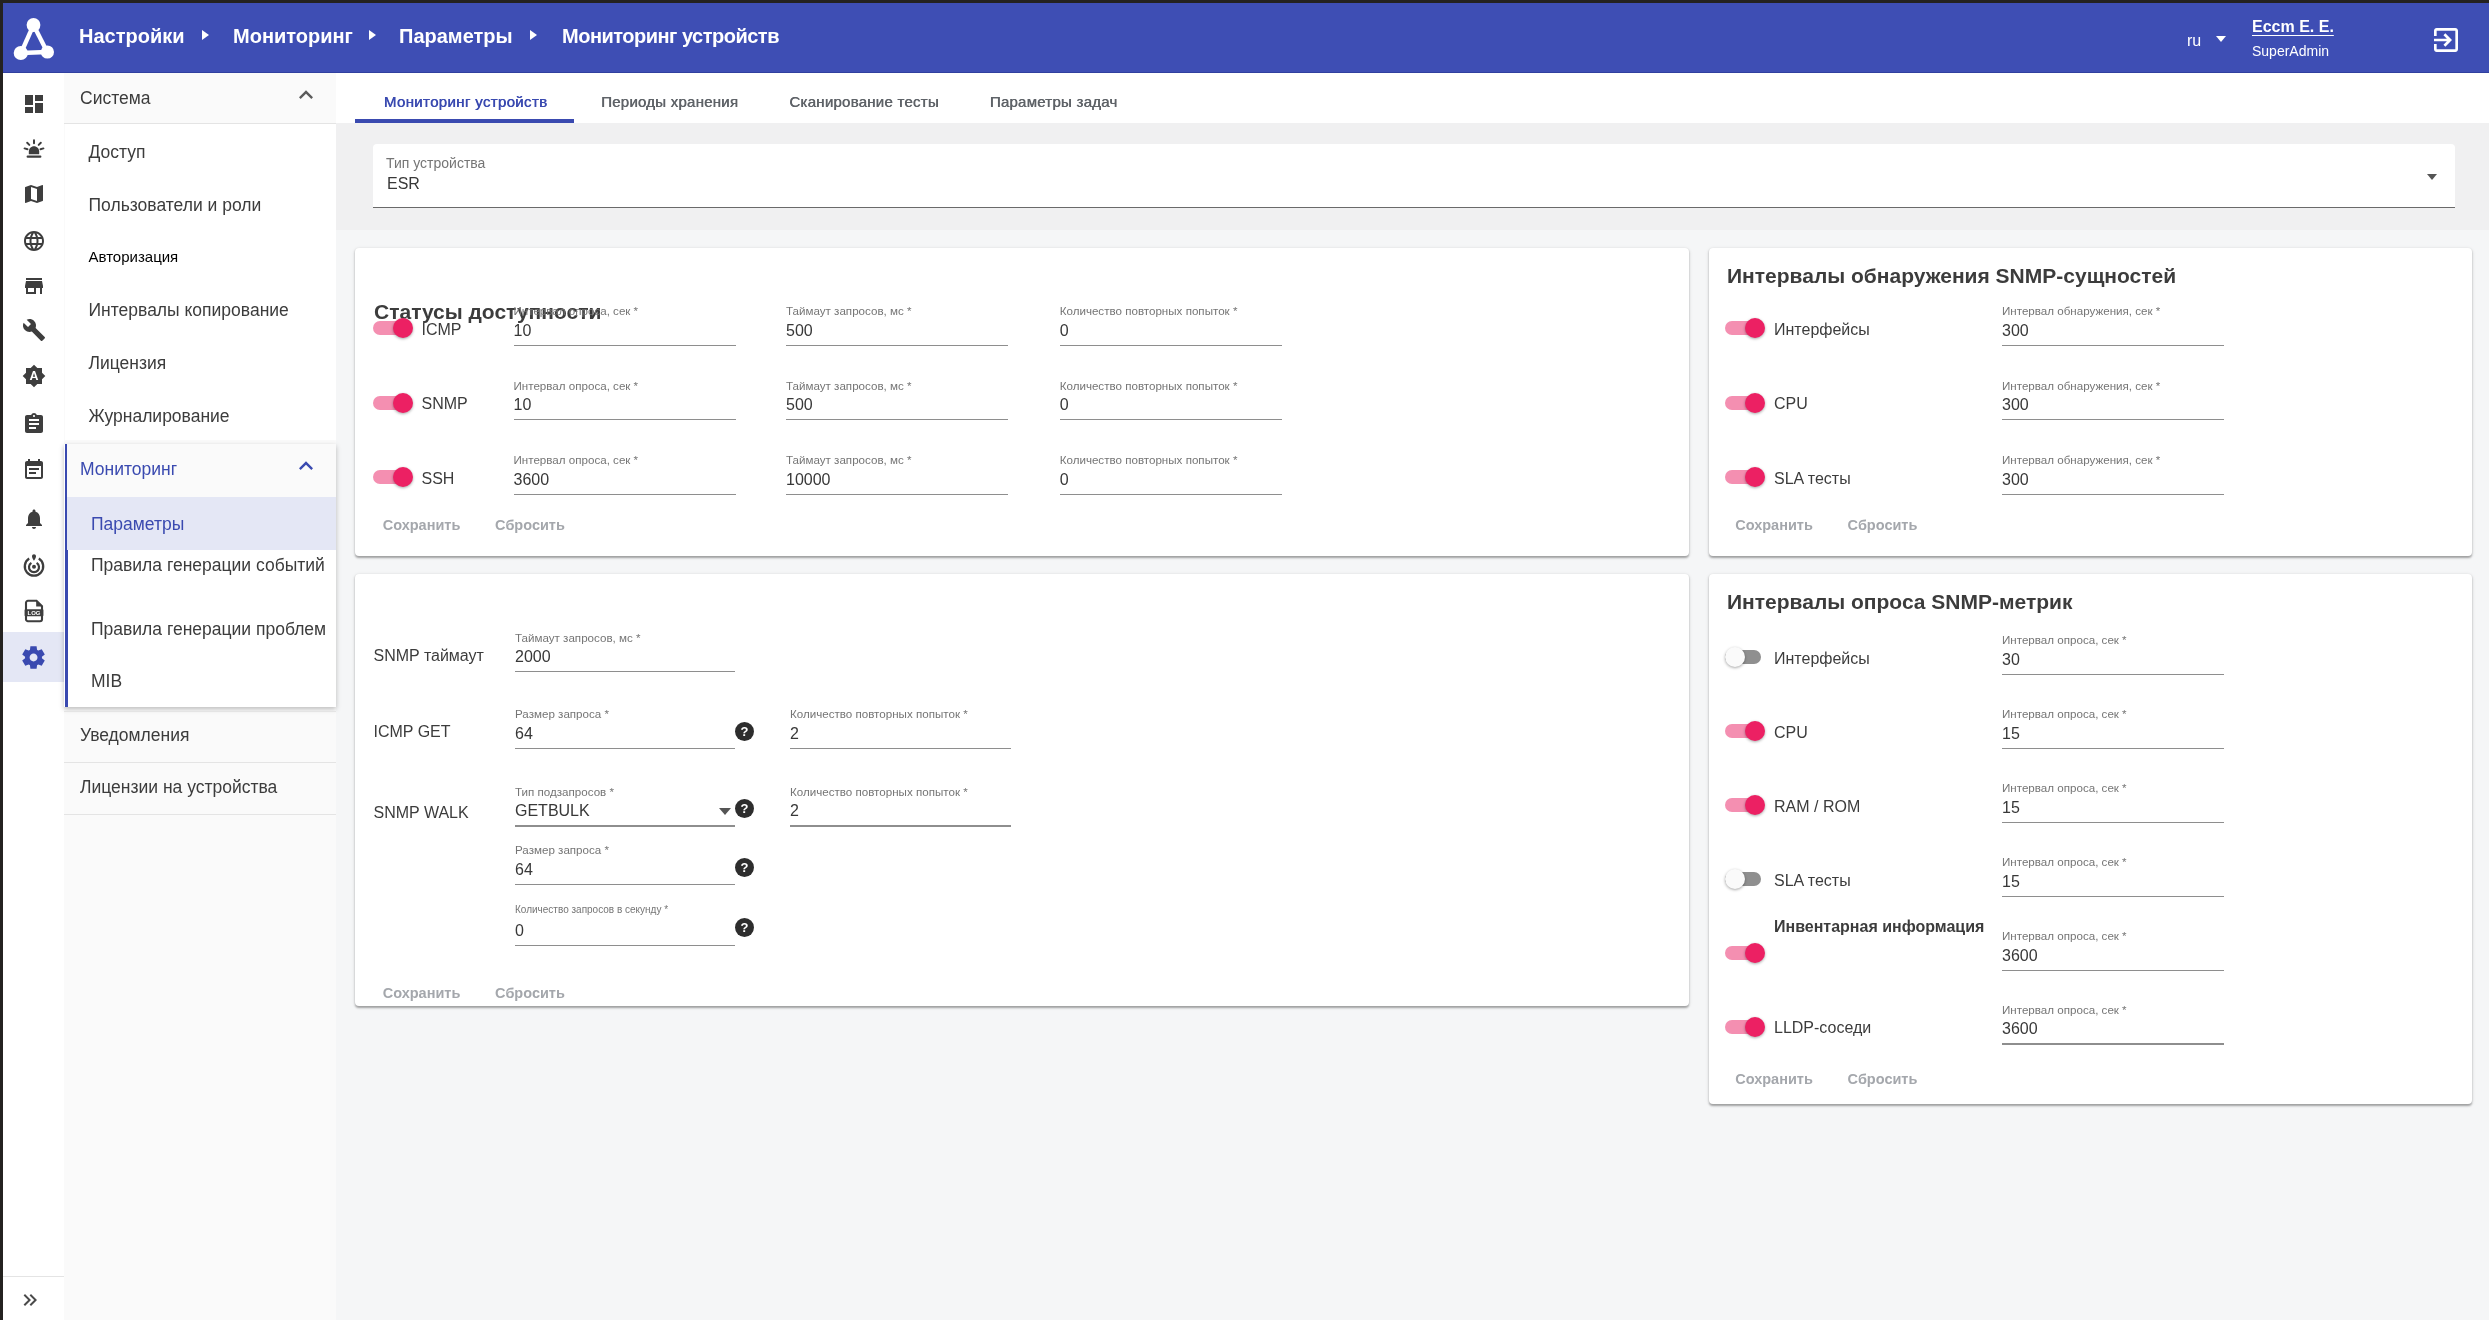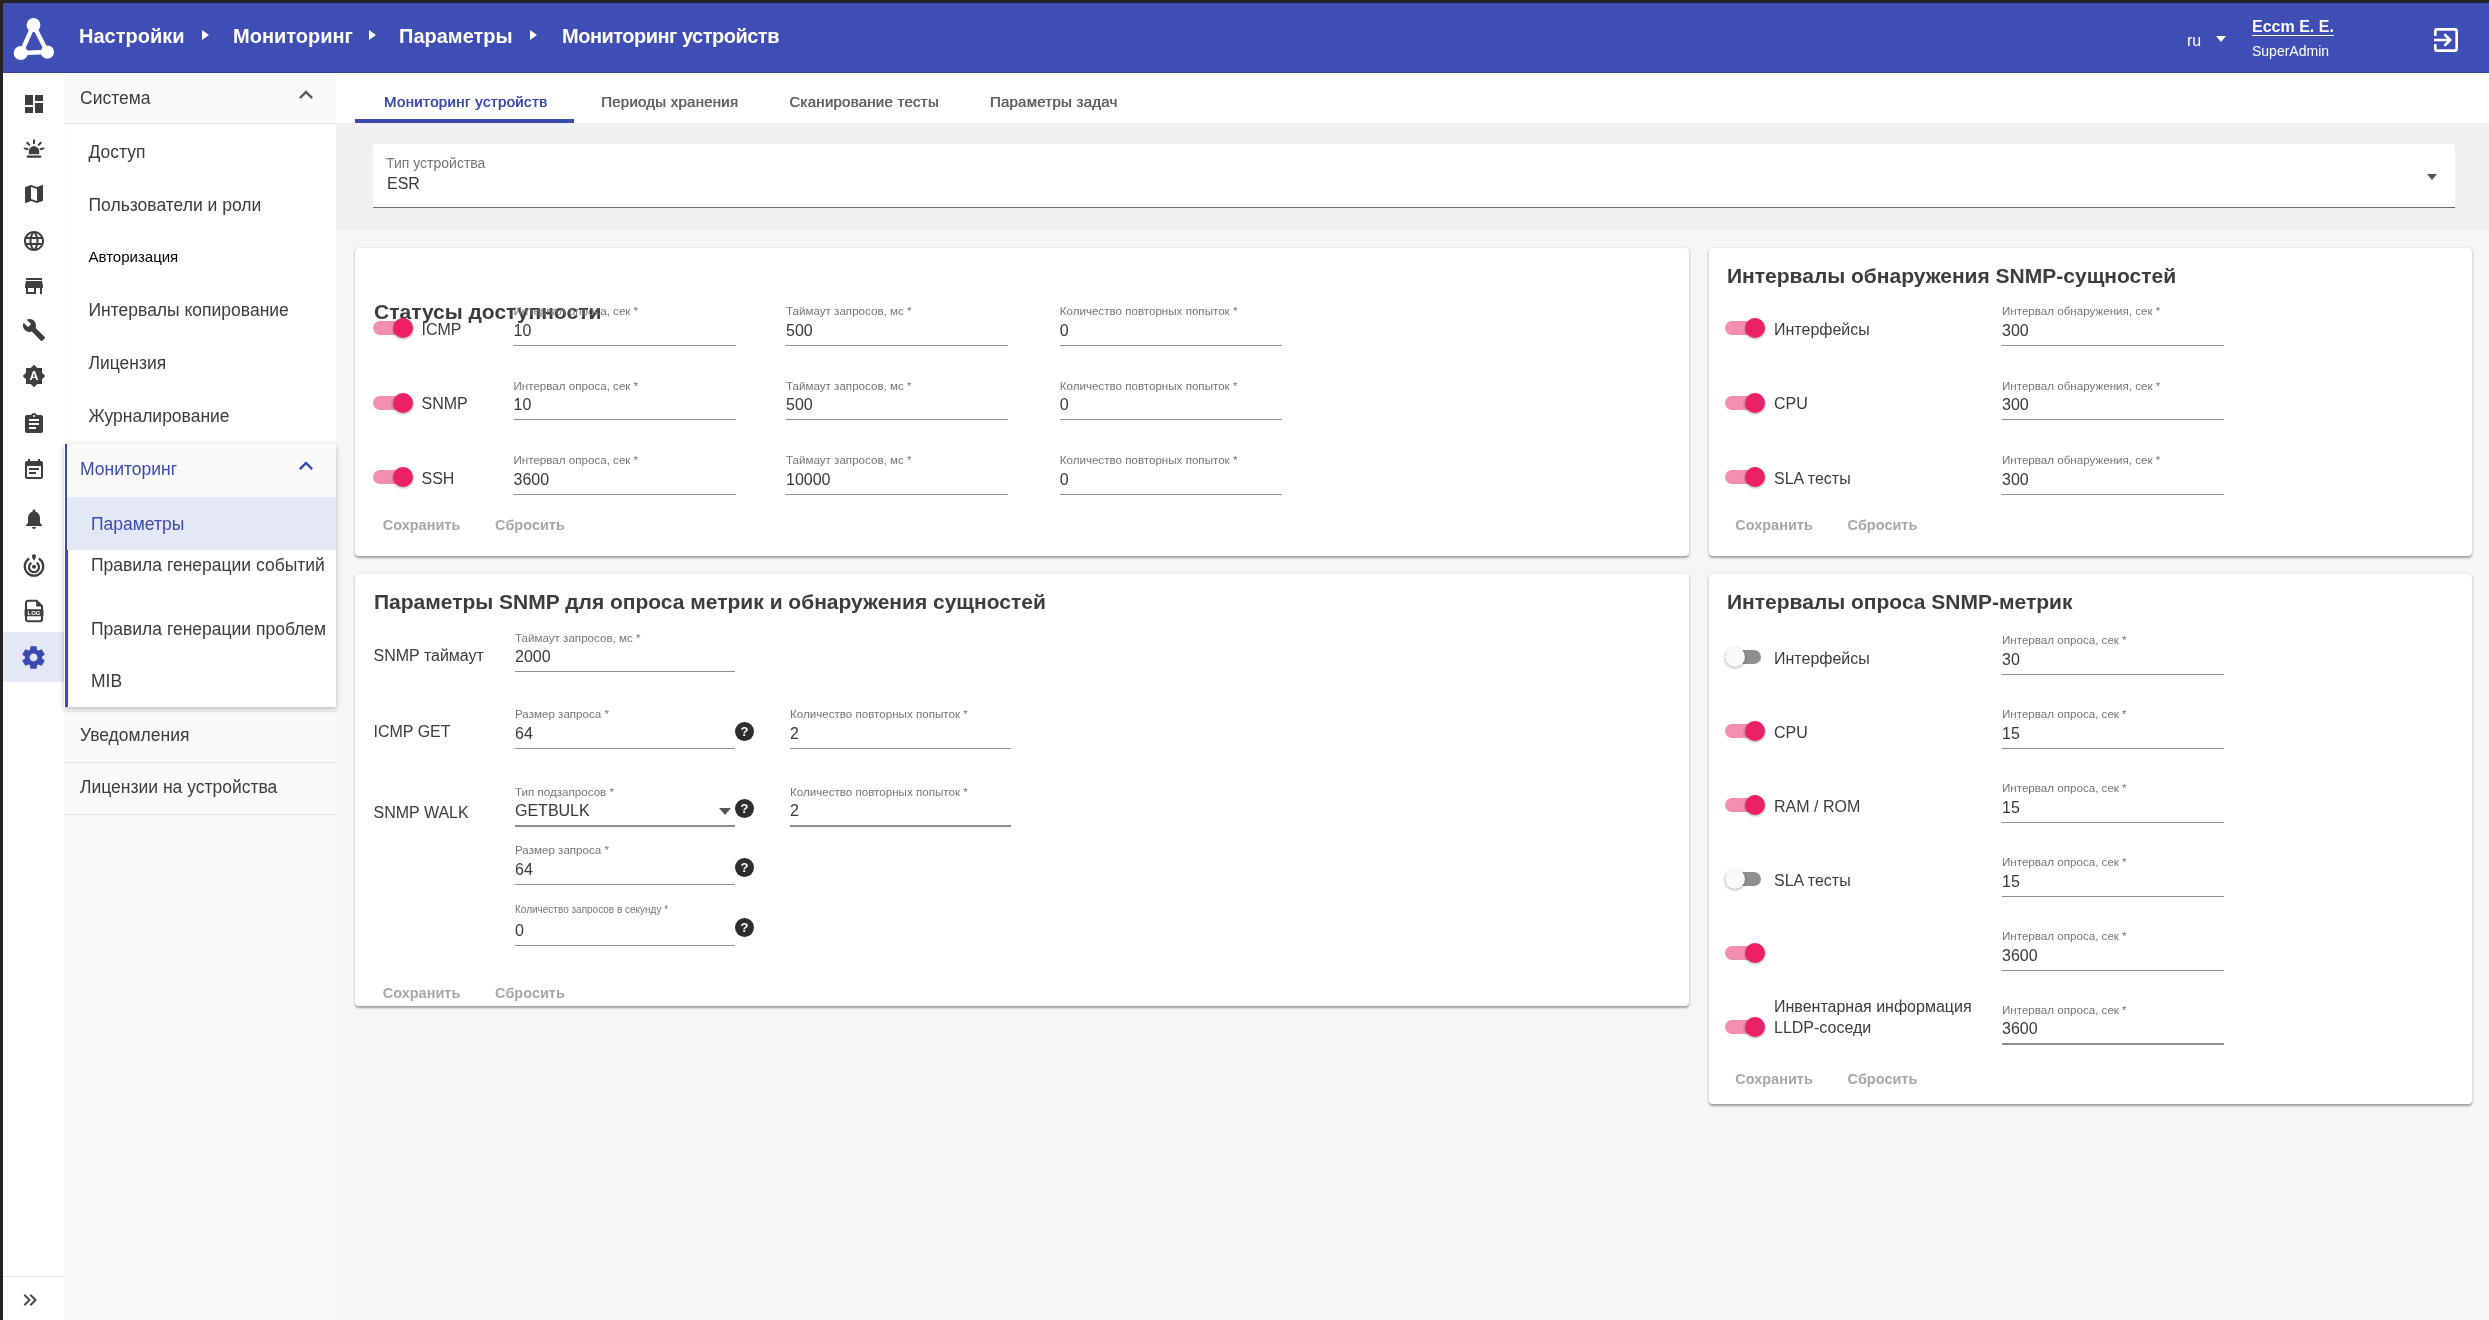--- a/index.html
+++ b/index.html
@@ -214,21 +214,20 @@
 <div class="tgl on" style="left:1725px;top:466.6px;">
       <div class="tr"></div>
       <div class="th"></div>
     </div>
 <div style="position:absolute;left:1774px;top:470.6px;font-size:16px;color:#3c3c3c;font-weight:400;line-height:1;white-space:nowrap;">SLA тесты</div>
 <div style="position:absolute;left:2002px;top:454.1px;font-size:11.6px;color:#757575;font-weight:400;line-height:1;white-space:nowrap;">Интервал обнаружения, сек *</div>
 <div style="position:absolute;left:2002px;top:471.6px;font-size:16px;color:#383838;font-weight:400;line-height:1;white-space:nowrap;">300</div>
 <div class="ul" style="left:2002px;top:493.6px;width:222px;"></div>
 <div style="position:absolute;left:1774px;top:517.8px;transform:translateX(-50%);font-size:14.5px;color:#a4a7ac;font-weight:700;line-height:1;white-space:nowrap;">Сохранить</div>
 <div style="position:absolute;left:1882.5px;top:517.8px;transform:translateX(-50%);font-size:14.5px;color:#a4a7ac;font-weight:700;line-height:1;white-space:nowrap;">Сбросить</div>
-<div style="position:absolute;left:374px;top:590.8px;font-size:21px;color:#3c3c3c;font-weight:700;line-height:1;white-space:nowrap;">Параметры SNMP для опроса метрик и обнаружения сущностей</div>
 <div style="position:absolute;left:373.5px;top:648px;font-size:16px;color:#3c3c3c;font-weight:400;line-height:1;white-space:nowrap;">SNMP таймаут</div>
 <div style="position:absolute;left:515px;top:631.5px;font-size:11.6px;color:#757575;font-weight:400;line-height:1;white-space:nowrap;">Таймаут запросов, мс *</div>
 <div style="position:absolute;left:515px;top:649px;font-size:16px;color:#383838;font-weight:400;line-height:1;white-space:nowrap;">2000</div>
 <div class="ul" style="left:515px;top:671px;width:220px;"></div>
 <div style="position:absolute;left:373.5px;top:724px;font-size:16px;color:#3c3c3c;font-weight:400;line-height:1;white-space:nowrap;">ICMP GET</div>
 <div style="position:absolute;left:515px;top:708.1px;font-size:11.6px;color:#757575;font-weight:400;line-height:1;white-space:nowrap;">Размер запроса *</div>
 <div style="position:absolute;left:515px;top:725.6px;font-size:16px;color:#383838;font-weight:400;line-height:1;white-space:nowrap;">64</div>
 <div class="ul" style="left:515px;top:747.6px;width:220px;"></div>
 <div class="help" style="left:735.0px;top:721.5px;">?</div>
 <div style="position:absolute;left:790px;top:708.1px;font-size:11.6px;color:#757575;font-weight:400;line-height:1;white-space:nowrap;">Количество повторных попыток *</div>
@@ -283,21 +282,21 @@
       <div class="th"></div>
     </div>
 <div style="position:absolute;left:1774px;top:872.6px;font-size:16px;color:#3c3c3c;font-weight:400;line-height:1;white-space:nowrap;">SLA тесты</div>
 <div style="position:absolute;left:2002px;top:856.1px;font-size:11.6px;color:#757575;font-weight:400;line-height:1;white-space:nowrap;">Интервал опроса, сек *</div>
 <div style="position:absolute;left:2002px;top:873.6px;font-size:16px;color:#383838;font-weight:400;line-height:1;white-space:nowrap;">15</div>
 <div class="ul" style="left:2002px;top:895.6px;width:222px;"></div>
 <div class="tgl on" style="left:1725px;top:942.5px;">
       <div class="tr"></div>
       <div class="th"></div>
     </div>
-<div style="position:absolute;left:1774px;top:999px;font-size:16px;color:#3c3c3c;font-weight:400;line-height:1;white-space:nowrap;">Инвентарная информация</div>
+<div style="position:absolute;left:1774px;top:919px;font-size:16px;color:#3c3c3c;font-weight:700;line-height:1;white-space:nowrap;">Инвентарная информация</div>
 <div style="position:absolute;left:2002px;top:930.0px;font-size:11.6px;color:#757575;font-weight:400;line-height:1;white-space:nowrap;">Интервал опроса, сек *</div>
 <div style="position:absolute;left:2002px;top:947.5px;font-size:16px;color:#383838;font-weight:400;line-height:1;white-space:nowrap;">3600</div>
 <div class="ul" style="left:2002px;top:969.5px;width:222px;"></div>
 <div class="tgl on" style="left:1725px;top:1016.4000000000001px;">
       <div class="tr"></div>
       <div class="th"></div>
     </div>
 <div style="position:absolute;left:1774px;top:1020.4000000000001px;font-size:16px;color:#3c3c3c;font-weight:400;line-height:1;white-space:nowrap;">LLDP-соседи</div>
 <div style="position:absolute;left:2002px;top:1003.9000000000001px;font-size:11.6px;color:#757575;font-weight:400;line-height:1;white-space:nowrap;">Интервал опроса, сек *</div>
 <div style="position:absolute;left:2002px;top:1021.4000000000001px;font-size:16px;color:#383838;font-weight:400;line-height:1;white-space:nowrap;">3600</div>

